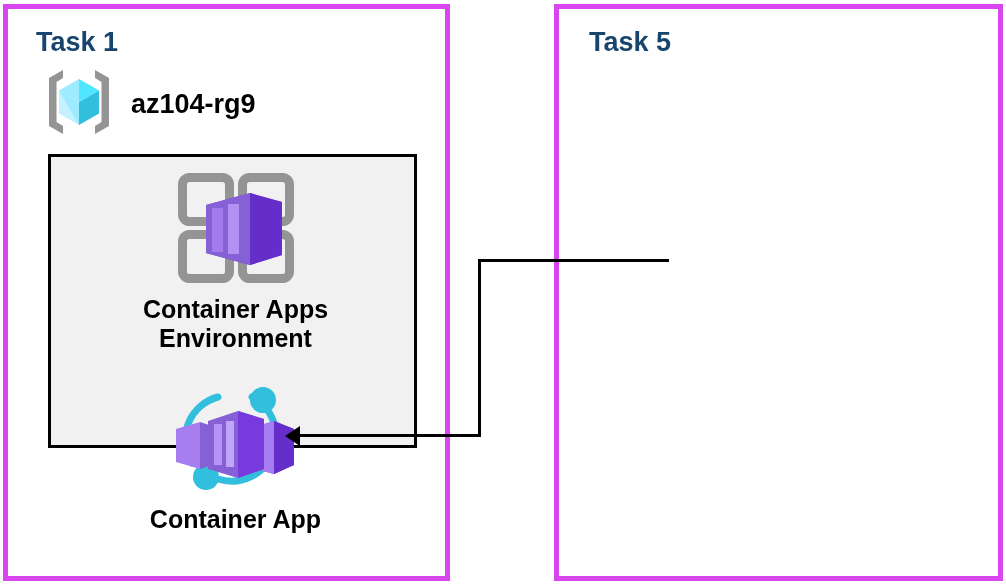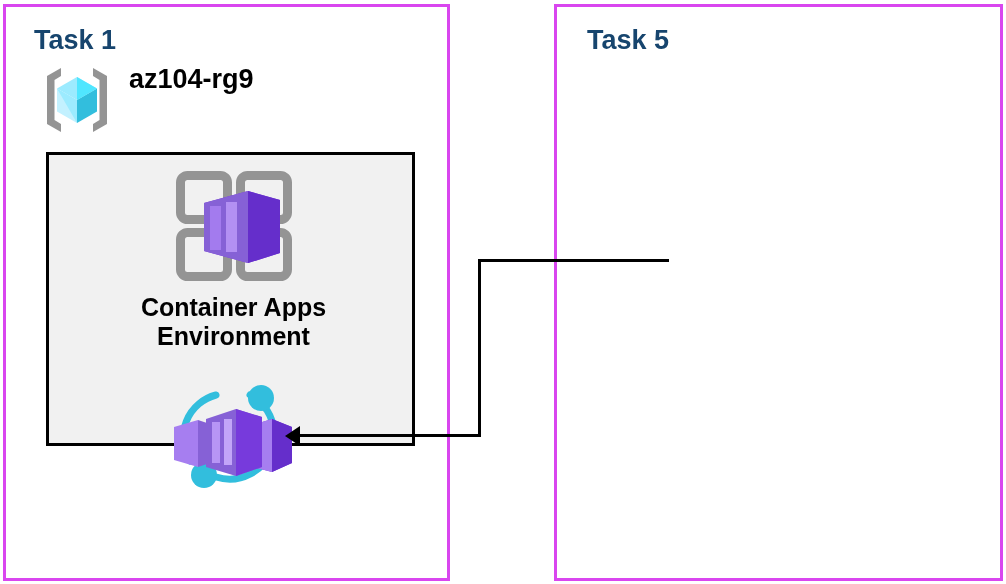--- a/index.html
+++ b/index.html
@@ -18,21 +18,21 @@
     position: absolute;
     left: 0; top: 0;
     width: 1006px;
     height: 584px;
   }
 
   
   .task-panel {
     position: absolute;
     background: #ffffff;
-    border: 3px solid #d946ef;
+    border: 5px solid #d946ef;
     box-sizing: border-box;
   }
   #task1-panel { left: 3px;   top: 4px; width: 447px; height: 577px; }
   #task2-panel { left: 554px; top: 4px; width: 449px; height: 577px; }
 
   .task-title {
     position: absolute;
     color: #17456e;
     font-size: 27px;
     font-weight: bold;
@@ -41,20 +41,21 @@
   }
   #task1-title { left: 28px; top: 18px; }
   #task2-title { left: 30px; top: 18px; }
 
   
   #rg-row {
     position: absolute;
     left: 33px;
     top: 57px;
     display: flex;
+    align-items: center;
     gap: 14px;
   }
   #rg-name {
     font-size: 27px;
     font-weight: bold;
     color: #000000;
     white-space: nowrap;
   }
 
   
@@ -186,20 +187,21 @@
             <path d="M92 52 L118 44 L118 97 L92 90 Z" fill="#a67ef0"></path>
 
             <g>
               <path d="M52 44 L82 34 L108 42 L108 92 L82 101 L52 92 Z" fill="#8661d6"></path>
               <path d="M82 34 L108 42 L108 92 L82 101 Z" fill="#773adc"></path>
               <rect x="58" y="47" width="8" height="41" fill="#b795f5"></rect>
               <rect x="70" y="44" width="8" height="46" fill="#c2a5f8"></rect>
             </g>
           </svg>
         </span>
+        <div class="node-label">Container App</div>
       </div>
 
     </div>
   </div>
 
   <div class="task-panel" id="task2-panel">
 
     <div class="task-title" id="task2-title">Task 5</div>
 
   </div>

